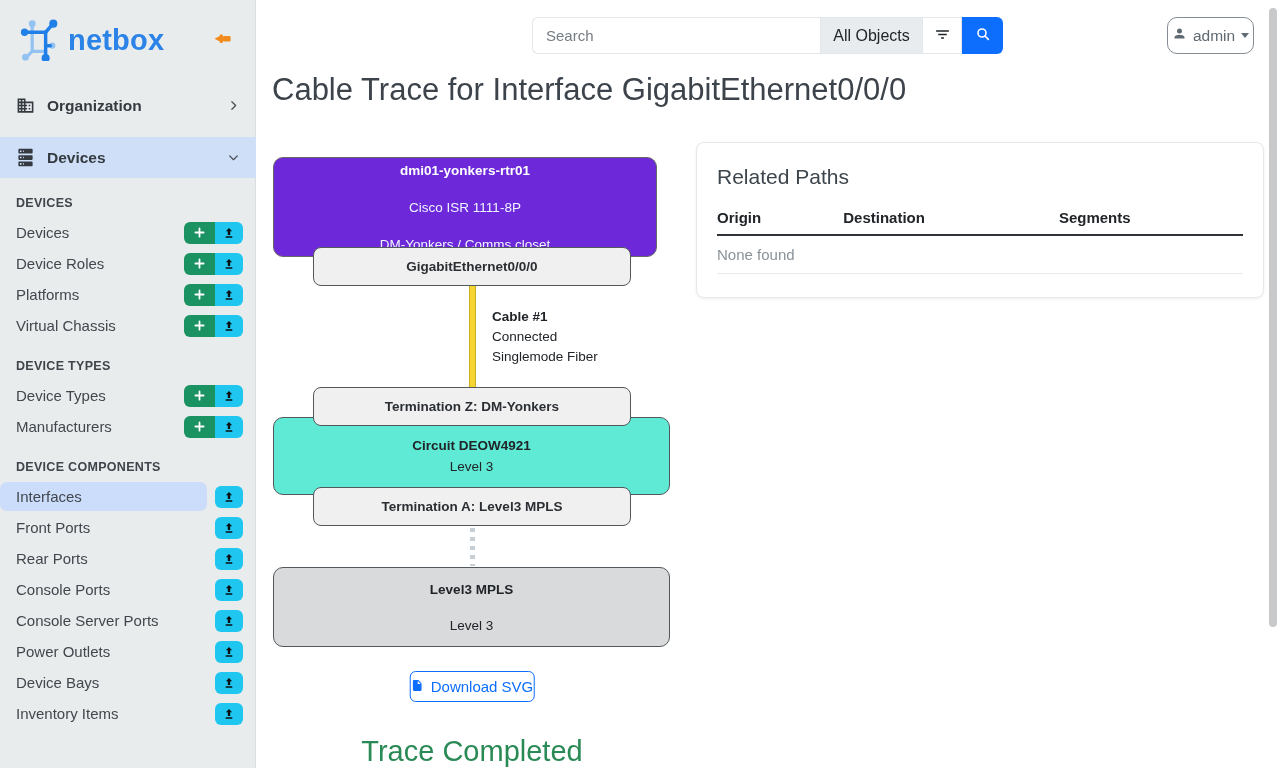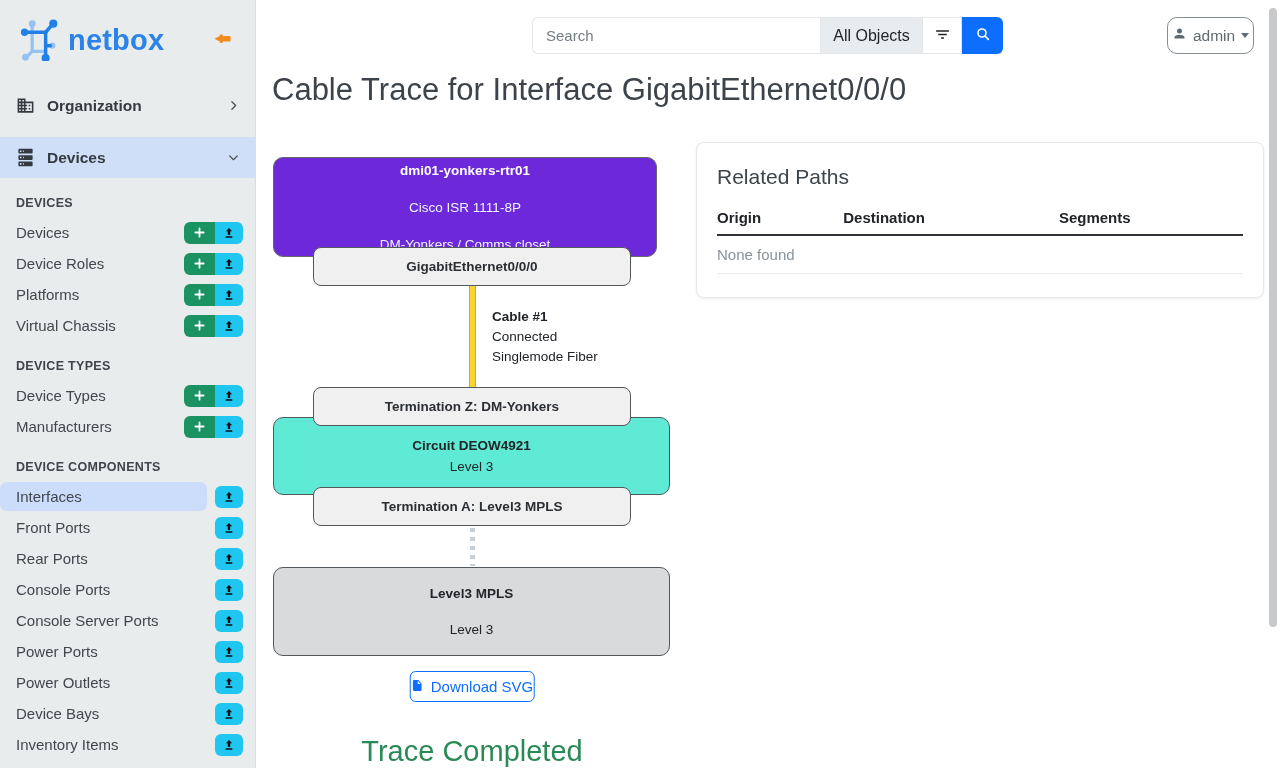--- a/index.html
+++ b/index.html
@@ -83,21 +83,21 @@
   
   .tbox { position:absolute; border-radius:10px; display:flex; flex-direction:column; align-items:center; justify-content:center; text-align:center; }
   .box-device { left:273px; top:157px; width:384px; height:100px; background:#6d28d9; border:1px solid #656a64; z-index:1; gap:22px; }
   .box-device .t-name { font-size:13.5px; font-weight:700; color:#fff; }
   .box-device .t-sub { font-size:13.5px; color:#eef5fe; }
   .slab { background:#f0f0f1; border:1px solid #53585c; border-radius:8px; z-index:3; font-size:13.5px; font-weight:700; color:#2b2f33; }
   .box-iface { left:313px; top:247px; width:318px; height:39px; }
   .box-termz { left:313px; top:387px; width:318px; height:39px; }
   .box-terma { left:313px; top:487px; width:318px; height:39px; }
   .box-circuit { left:273px; top:417px; width:397px; height:78px; background:#5eead4; border:1px solid #53585c; z-index:2; gap:6px; }
-  .box-l3 { left:273px; top:567px; width:397px; height:89px; background:#d9dadb; border:1px solid #53585c; z-index:2; gap:21px; }
+  .box-l3 { left:273px; top:567px; width:397px; height:80px; background:#d9dadb; border:1px solid #53585c; z-index:2; gap:21px; }
   .gray-name { font-size:13.5px; font-weight:700; color:#212529; }
   .gray-sub { font-size:13.5px; color:#212529; }
   .cable-line {
     position:absolute; left:469px; top:286px; width:7px; height:102px;
     background:#f7d530; border-left:1px solid #c9ad25; border-right:1px solid #c9ad25; z-index:2;
   }
   .cable-label { position:absolute; left:492px; top:307px; z-index:2; font-size:13.5px; color:#212529; line-height:20px; }
   .cable-label .c-name { font-weight:700; }
   .dash-line {
     position:absolute; left:470px; top:528px; width:5px; height:38px; z-index:1;
@@ -361,31 +361,20 @@
         <span class="btn-pair">
           <button class="mini-btn btn-import solo">
               <svg width="12" height="12" viewBox="0 0 16 16" fill="#0b0f12">
                 <path d="M8 1.2l4.2 4.6H9.6v4.9H6.4V5.8H3.8z"></path>
                 <rect x="3.4" y="12.4" width="9.2" height="2" rx=".6"></rect>
               </svg>
             </button>
         </span>
       </div>
       <div class="side-item">
-        <span class="item-label">Power Ports</span>
-        <span class="btn-pair">
-          <button class="mini-btn btn-import solo">
-              <svg width="12" height="12" viewBox="0 0 16 16" fill="#0b0f12">
-                <path d="M8 1.2l4.2 4.6H9.6v4.9H6.4V5.8H3.8z"></path>
-                <rect x="3.4" y="12.4" width="9.2" height="2" rx=".6"></rect>
-              </svg>
-            </button>
-        </span>
-      </div>
-      <div class="side-item">
         <span class="item-label">Power Outlets</span>
         <span class="btn-pair">
           <button class="mini-btn btn-import solo">
               <svg width="12" height="12" viewBox="0 0 16 16" fill="#0b0f12">
                 <path d="M8 1.2l4.2 4.6H9.6v4.9H6.4V5.8H3.8z"></path>
                 <rect x="3.4" y="12.4" width="9.2" height="2" rx=".6"></rect>
               </svg>
             </button>
         </span>
       </div>

